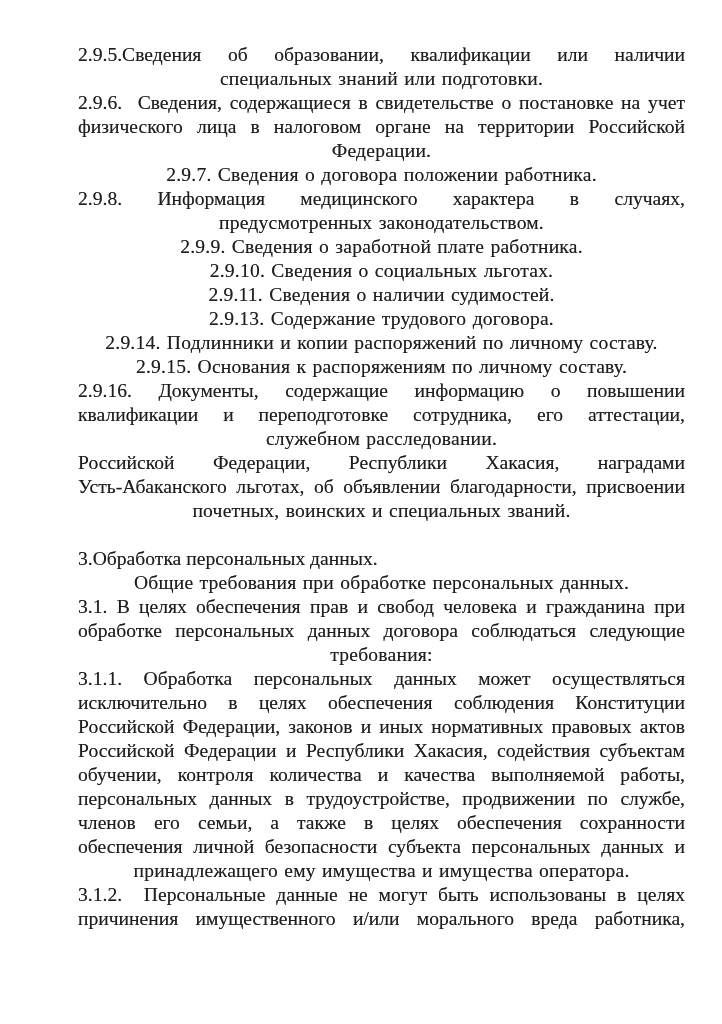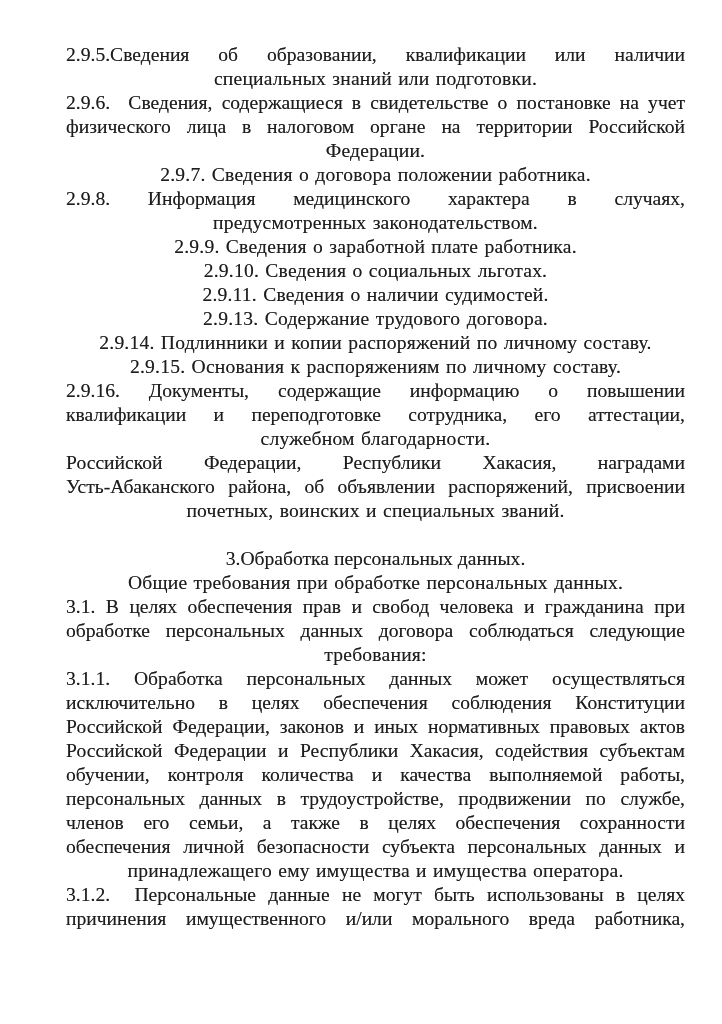--- a/index.html
+++ b/index.html
@@ -21,32 +21,33 @@
     font-family: "Liberation Serif", "DejaVu Serif", serif;
     font-size: 19.6px;
     line-height: 24px;
     color: #1e1e1e;
     text-shadow: 0 0 0.5px rgba(30,30,30,0.55);
   }
   .line {
     height: 24px;
     overflow: visible;
     white-space: normal;
+    margin-left: 12px;
   }
   .line.justify {
     text-align: justify;
     text-align-last: justify;
   }
   .line.left {
     text-align: center;
     letter-spacing: 0.2px;
     word-spacing: 1.2px;
   }
   .line.center {
-    text-align: center;
+    text-align: left;
   }
   .line.blank {
     
   }
 </style>
 </head>
 <body>
 
 <div class="page">
   <div id="doc-lines">
@@ -59,23 +60,23 @@
       <div class="line justify">2.9.8. Информация медицинского характера в случаях,</div>
       <div class="line left">предусмотренных законодательством.</div>
       <div class="line left">2.9.9. Сведения о заработной плате работника.</div>
       <div class="line left">2.9.10. Сведения о социальных льготах.</div>
       <div class="line left">2.9.11. Сведения о наличии судимостей.</div>
       <div class="line left">2.9.13. Содержание трудового договора.</div>
       <div class="line left">2.9.14. Подлинники и копии распоряжений по личному составу.</div>
       <div class="line left">2.9.15. Основания к распоряжениям по личному составу.</div>
       <div class="line justify">2.9.16. Документы, содержащие информацию о повышении</div>
       <div class="line justify">квалификации и переподготовке сотрудника, его аттестации,</div>
-      <div class="line left">служебном благодарности.</div>
+      <div class="line left">служебном расследовании.</div>
       <div class="line justify">Российской Федерации, Республики Хакасия, наградами</div>
-      <div class="line justify">Усть-Абаканского района, об объявлении распоряжений, присвоении</div>
+      <div class="line justify">Усть-Абаканского льготах, об объявлении благодарности, присвоении</div>
       <div class="line left">почетных, воинских и специальных званий.</div>
       <div class="line blank"></div>
       <div class="line center">3.Обработка персональных данных.</div>
       <div class="line left">Общие требования при обработке персональных данных.</div>
       <div class="line justify">3.1. В целях обеспечения прав и свобод человека и гражданина при</div>
       <div class="line justify">обработке персональных данных договора соблюдаться следующие</div>
       <div class="line left">требования:</div>
       <div class="line justify">3.1.1. Обработка персональных данных может осуществляться</div>
       <div class="line justify">исключительно в целях обеспечения соблюдения Конституции</div>
       <div class="line justify">Российской Федерации, законов и иных нормативных правовых актов</div>

